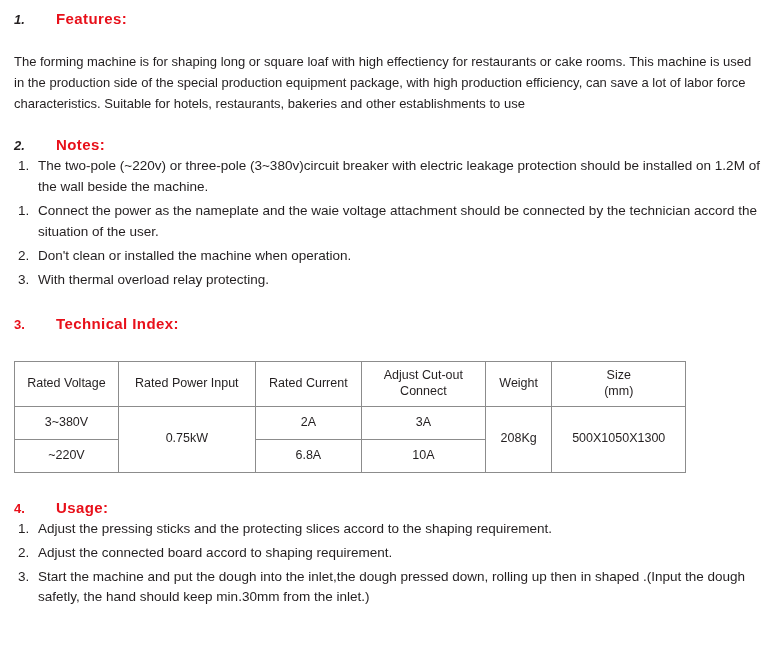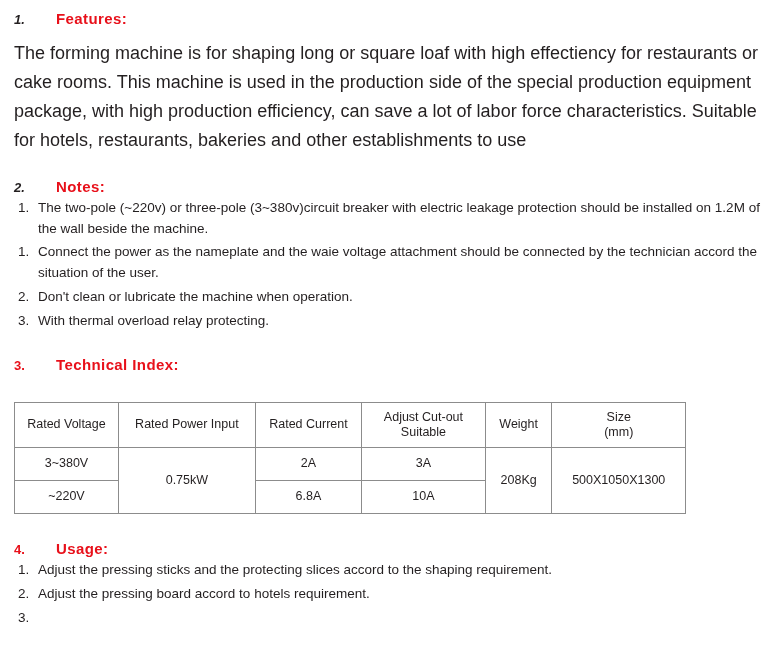--- a/index.html
+++ b/index.html
@@ -41,24 +41,24 @@
     color: #e8101a;
     font-style: normal;
   }
   .section-head .title {
     font-size: 15px;
     letter-spacing: 0.4px;
     margin-left: 16px;
   }
   
   .para {
-    margin-top: 12px;
+    margin-top: 24px;
     line-height: 1.62;
     text-align: left;
-    font-size: 18px;
+    font-size: 13px;
   }
   .para-features {
     margin-left: 0;
     margin-right: 6px;
   }
   
   ol.numlist {
     margin: 0;
     padding: 0;
     list-style: none;
@@ -145,21 +145,21 @@
     </ol>
 
 
     <ol class="numlist notes-block2">
       <li>
         <span class="marker">1.</span>
         <span>Connect the power as the nameplate and the waie voltage attachment should be connected by the technician accord the situation of the user.</span>
       </li>
       <li>
         <span class="marker">2.</span>
-        <span>Don't clean or lubricate the machine when operation.</span>
+        <span>Don't clean or installed the machine when operation.</span>
       </li>
       <li>
         <span class="marker">3.</span>
         <span>With thermal overload relay protecting.</span>
       </li>
     </ol>
   </div>
 
   <div class="sec-tech">
     <div class="section-head">
@@ -168,21 +168,21 @@
     </div>
 
     <table class="tech-table">
       <thead>
         <tr>
           <td style="width:104px">Rated Voltage</td>
           <td style="width:143px">Rated Power Input</td>
           <td style="width:107px">Rated Current</td>
           <td style="width:127px" class="two-line-cell">
             <span>Adjust Cut-out</span>
-            <span>Suitable</span>
+            <span>Connect</span>
           </td>
           <td style="width:61px">Weight</td>
           <td style="width:130px" class="two-line-cell">
             <span>Size</span>
             <span>(mm)</span>
           </td>
         </tr>
       </thead>
       <tbody>
         <tr>
@@ -208,21 +208,22 @@
       <span class="title">Usage:</span>
     </div>
 
     <ol class="numlist usage-block">
       <li>
         <span class="marker">1.</span>
         <span>Adjust the pressing sticks and the protecting slices accord to the shaping requirement.</span>
       </li>
       <li>
         <span class="marker">2.</span>
-        <span>Adjust the pressing board accord to hotels requirement.</span>
+        <span>Adjust the connected board accord to shaping requirement.</span>
       </li>
       <li>
         <span class="marker">3.</span>
+        <span>Start the machine and put the dough into the inlet,the dough pressed down, rolling up then in shaped .(Input the dough safetly, the hand should keep min.30mm from the inlet.)</span>
       </li>
     </ol>
   </div>
 
 </div>
 
 </body></html>

